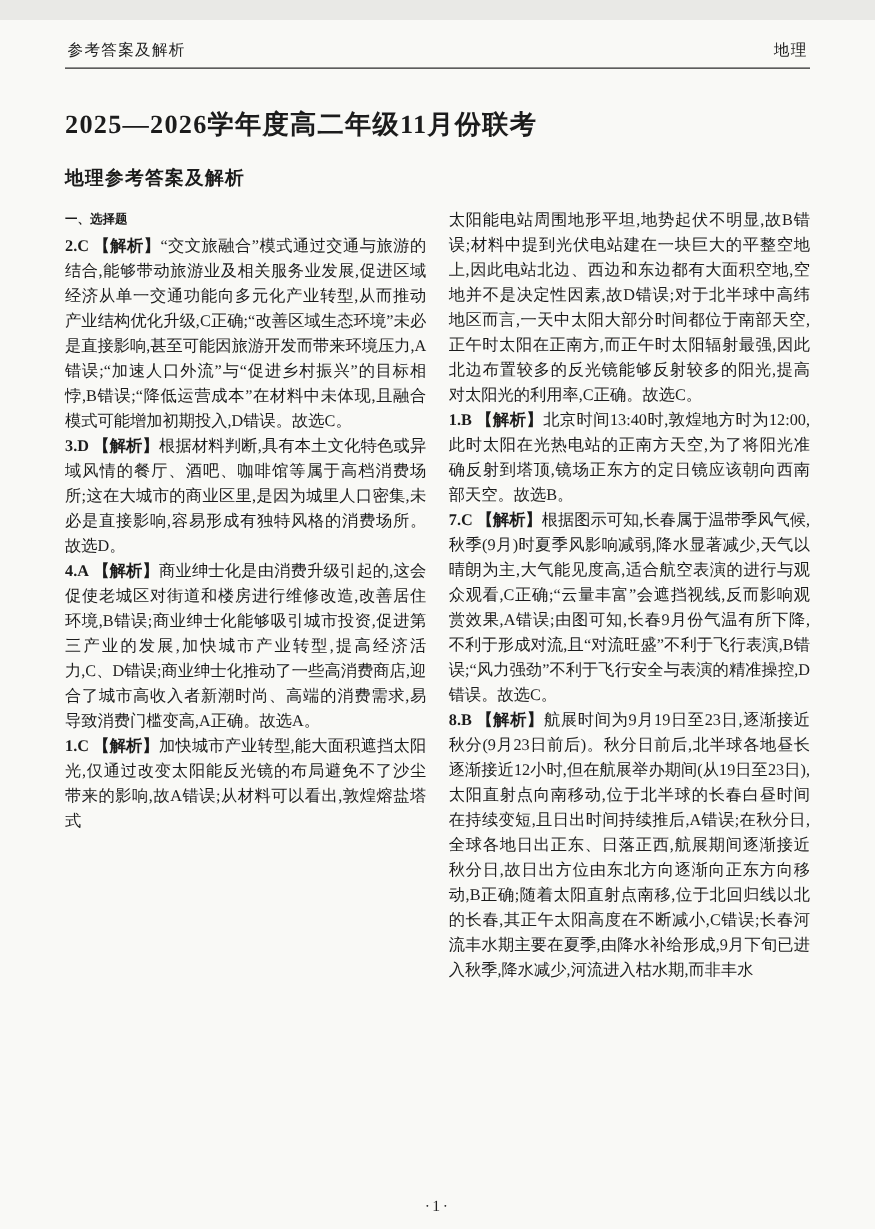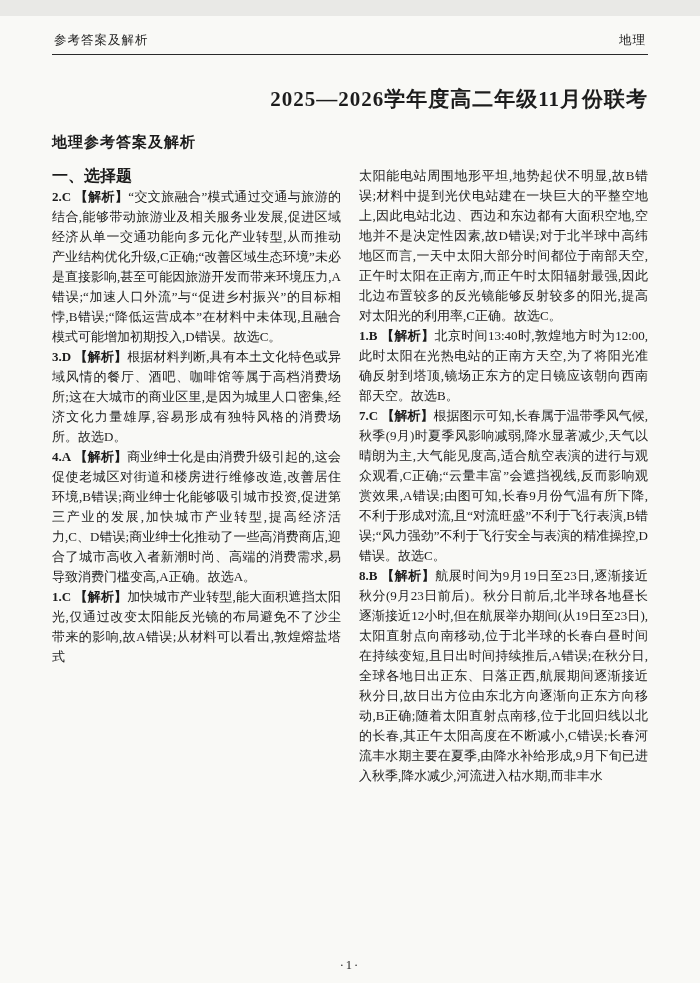--- a/index.html
+++ b/index.html
@@ -28,21 +28,21 @@
     color: #222;
     padding: 0 2px 5px 2px;
   }
   .header-rule {
     border: none;
     border-top: 1px solid #2a2a2a;
     margin: 0;
   }
   .title {
     margin: 30px 0 0 0;
-    text-align: right;
+    text-align: left;
     font-size: 21px;
     font-weight: bold;
     letter-spacing: 1px;
   }
   .subtitle {
     margin: 20px 0 0 0;
     text-align: left;
     font-size: 15px;
     font-weight: bold;
     letter-spacing: 1px;
@@ -56,21 +56,21 @@
     flex: 1 1 0;
     min-width: 0;
     font-size: 13px;
     line-height: 20px;
     text-align: justify;
     text-justify: inter-ideograph;
   }
   .section-heading {
     margin: 0 0 1px 0;
     font-weight: bold;
-    font-size: 16px;
+    font-size: 10px;
   }
   p.item {
     margin: 0;
   }
   .num {
     font-weight: bold;
   }
   .tag {
     font-weight: bold;
   }
@@ -105,21 +105,21 @@
       <p class="section-heading">一、选择题</p>
 
 
       <p class="item">
         <span class="num">2.C</span>
         <b class="tag">【解析】</b><span>“交文旅融合”模式通过交通与旅游的结合,能够带动旅游业及相关服务业发展,促进区域经济从单一交通功能向多元化产业转型,从而推动产业结构优化升级,C正确;“改善区域生态环境”未必是直接影响,甚至可能因旅游开发而带来环境压力,A错误;“加速人口外流”与“促进乡村振兴”的目标相悖,B错误;“降低运营成本”在材料中未体现,且融合模式可能增加初期投入,D错误。故选C。</span>
       </p>
 
       <p class="item">
         <span class="num">3.D</span>
-        <b class="tag">【解析】</b><span>根据材料判断,具有本土文化特色或异域风情的餐厅、酒吧、咖啡馆等属于高档消费场所;这在大城市的商业区里,是因为城里人口密集,经济文化力量雄厚,容易形成有独特风格的消费场所。故选D。</span>
+        <b class="tag">【解析】</b><span>根据材料判断,具有本土文化特色或异域风情的餐厅、酒吧、咖啡馆等属于高档消费场所;这在大城市的商业区里,是因为城里人口密集,未必是直接影响,容易形成有独特风格的消费场所。故选D。</span>
       </p>
 
       <p class="item">
         <span class="num">4.A</span>
         <b class="tag">【解析】</b><span>商业绅士化是由消费升级引起的,这会促使老城区对街道和楼房进行维修改造,改善居住环境,B错误;商业绅士化能够吸引城市投资,促进第三产业的发展,加快城市产业转型,提高经济活力,C、D错误;商业绅士化推动了一些高消费商店,迎合了城市高收入者新潮时尚、高端的消费需求,易导致消费门槛变高,A正确。故选A。</span>
       </p>
 
       <p class="item">
         <span class="num">1.C</span>
         <b class="tag">【解析】</b><span>加快城市产业转型,能大面积遮挡太阳光,仅通过改变太阳能反光镜的布局避免不了沙尘带来的影响,故A错误;从材料可以看出,敦煌熔盐塔式</span>

